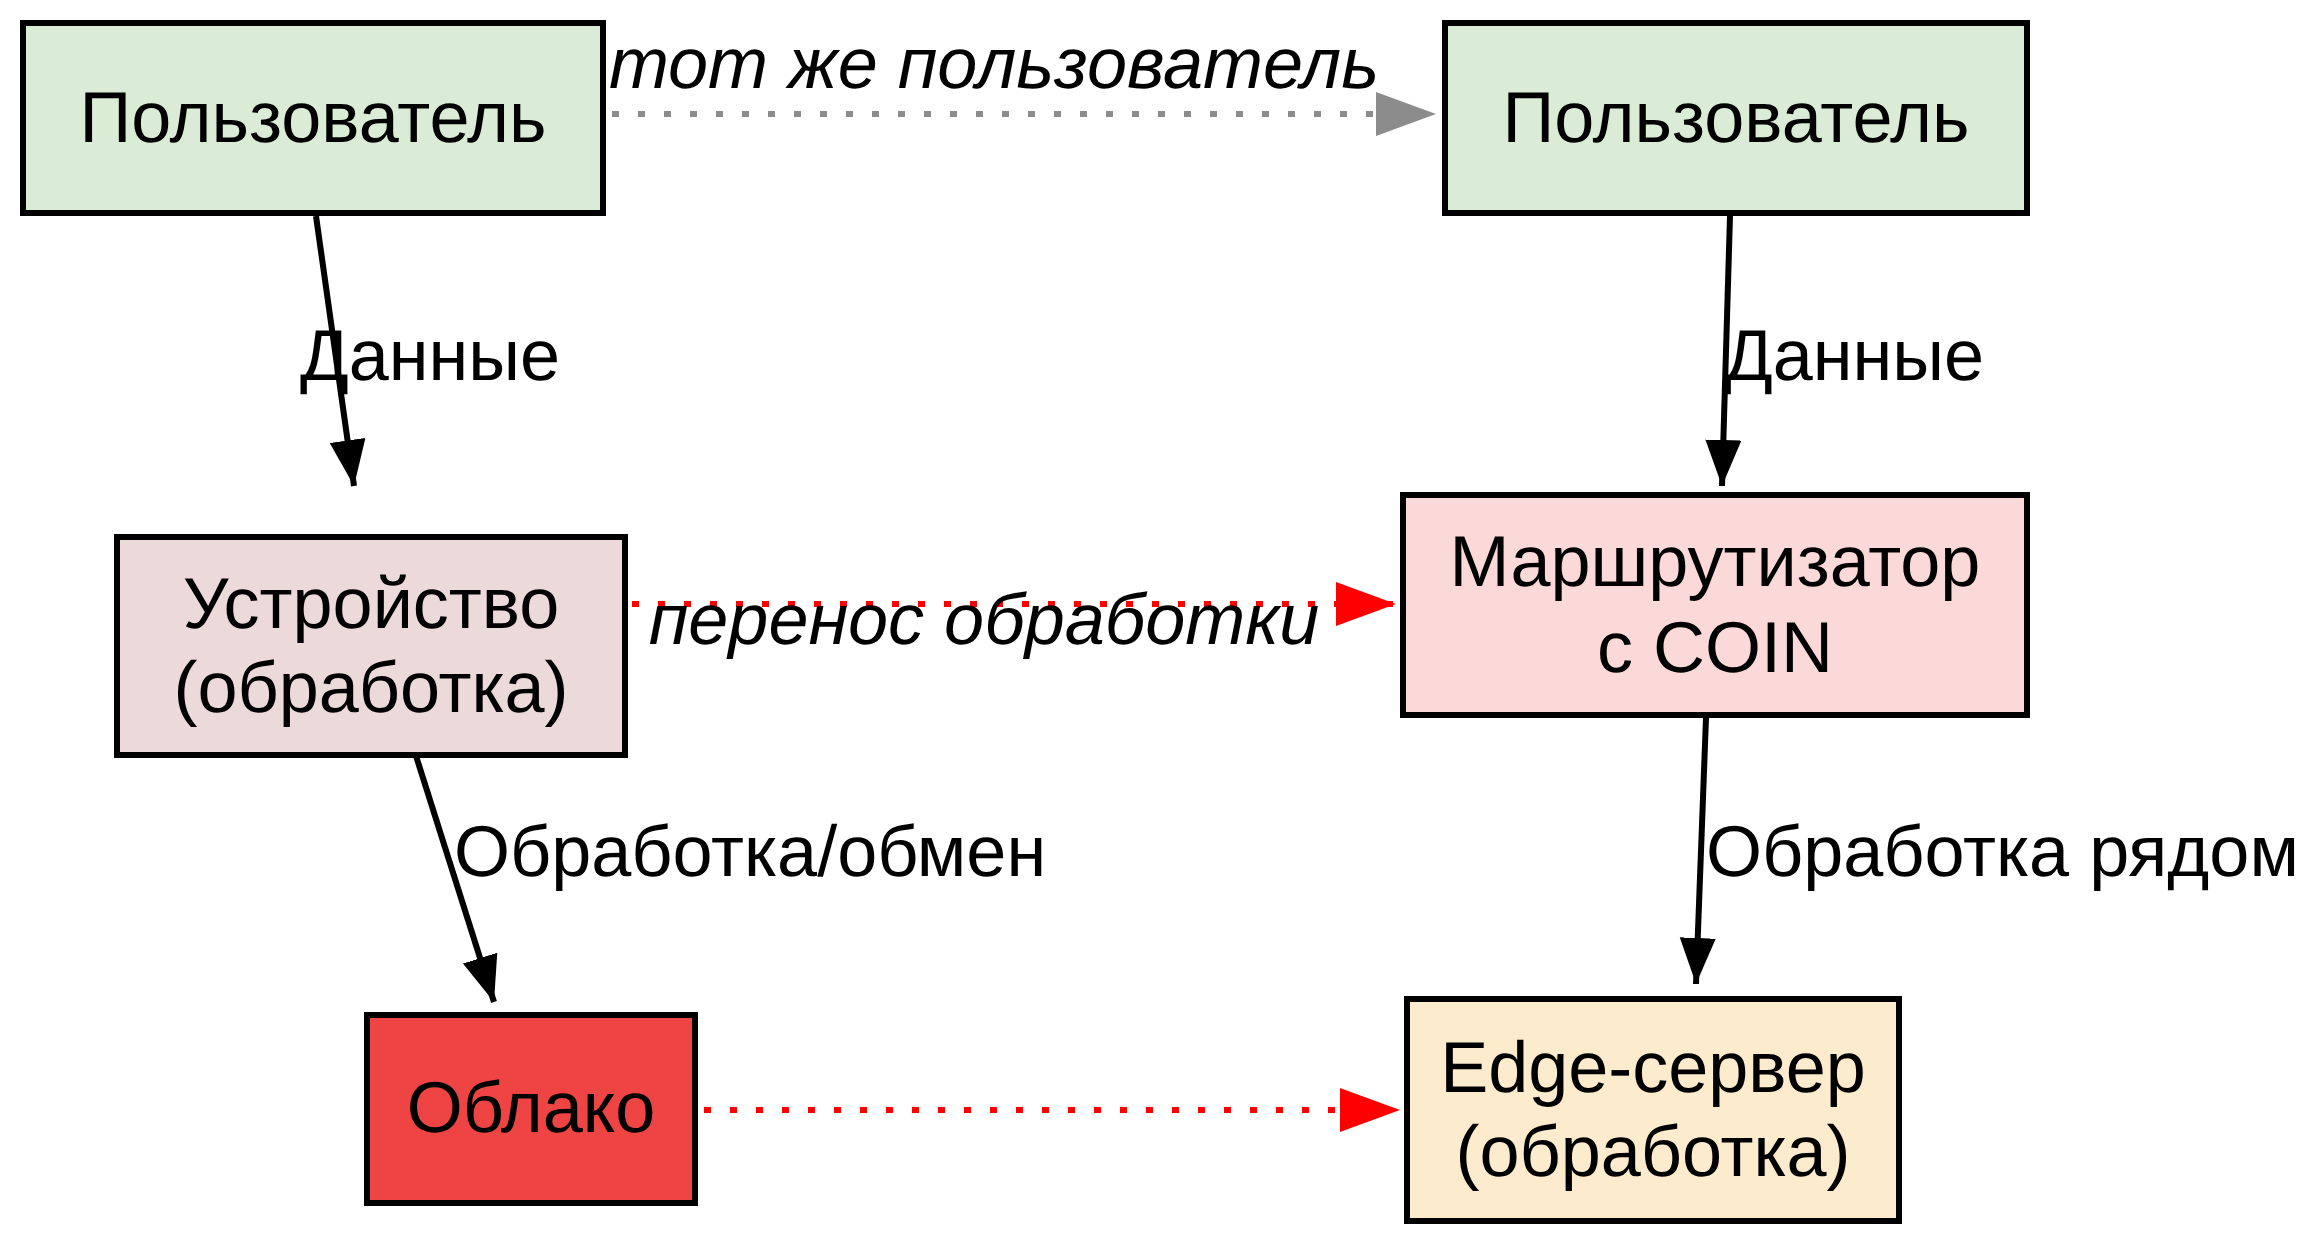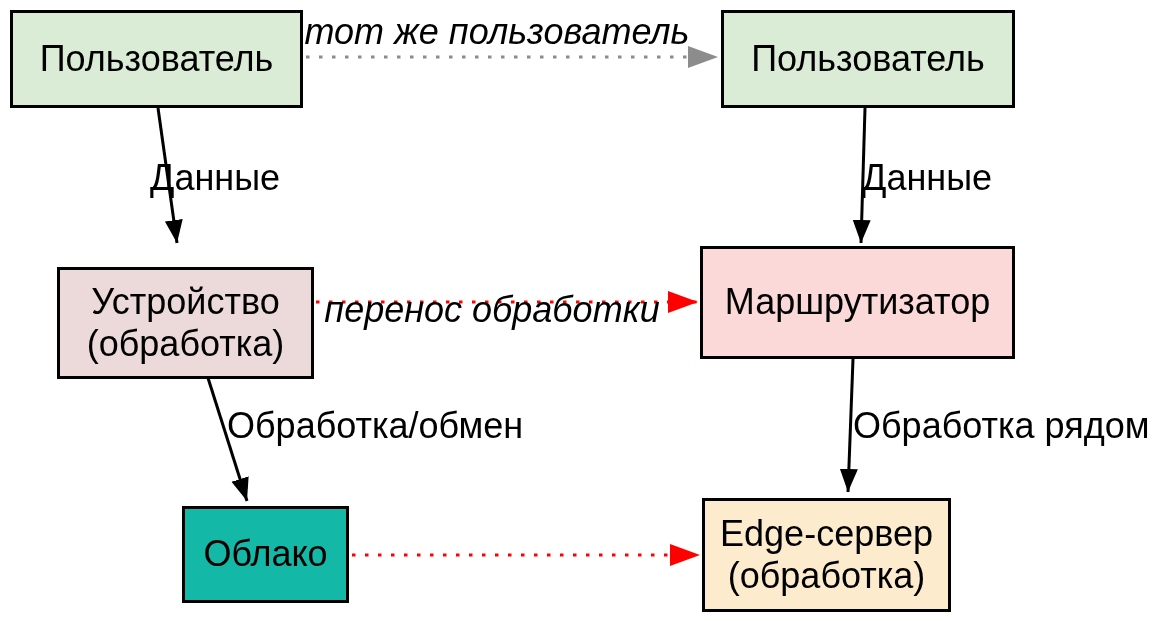--- a/index.html
+++ b/index.html
@@ -82,23 +82,24 @@
     <span>Пользователь</span>
   </div>
 
   <div class="node" id="n-device" style="background-color: rgb(236, 217, 217);">
     <span>Устройство</span>
     <span>(обработка)</span>
   </div>
 
   <div class="node" id="n-router" style="background-color: rgb(252, 217, 217);">
     <span>Маршрутизатор</span>
+    <span>с COIN</span>
   </div>
 
-  <div class="node" id="n-cloud" style="background-color: #14b8a6;">
+  <div class="node" id="n-cloud" style="background-color: #ef4444;">
     <span>Облако</span>
   </div>
 
   <div class="node" id="n-edge" style="background-color: rgb(252, 235, 205);">
     <span>Edge-сервер</span>
     <span>(обработка)</span>
   </div>
 
   <div class="elabel centered" id="l-same-user">тот же пользователь</div>
   <div class="elabel" id="l-data-left">Данные</div>

